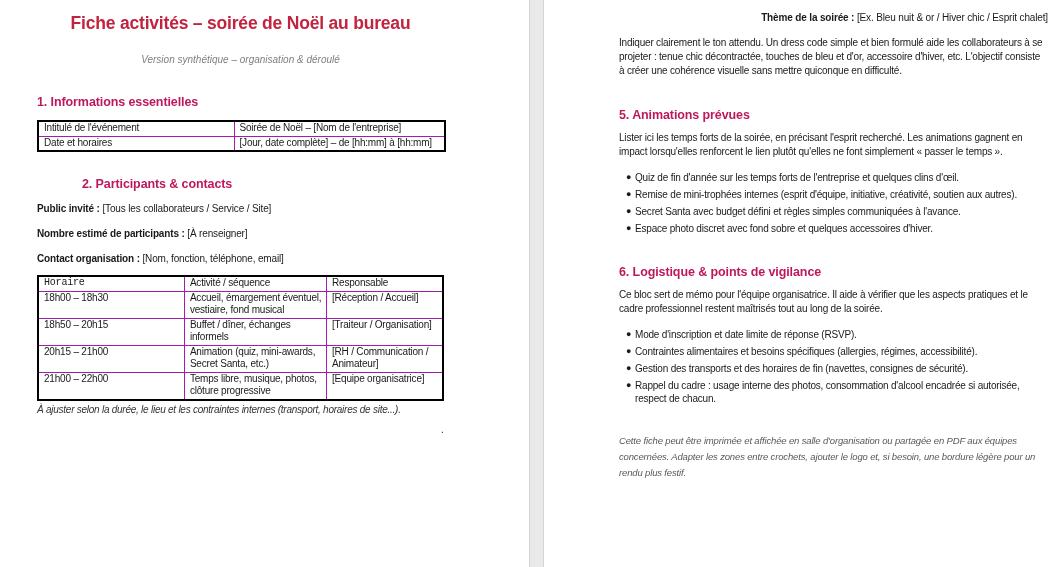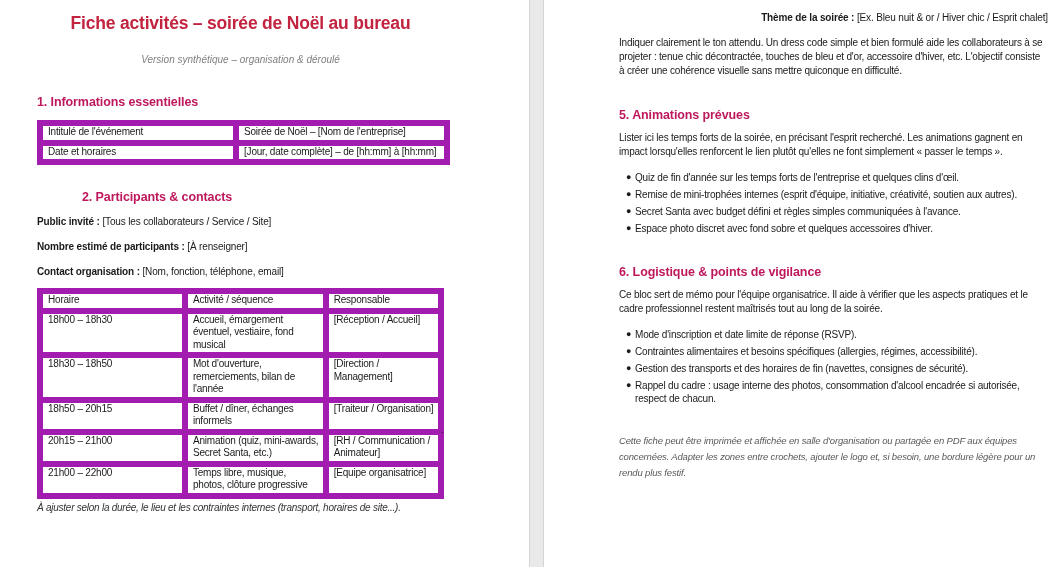--- a/index.html
+++ b/index.html
@@ -42,27 +42,27 @@
   .para {
     font-size:10px; line-height:14px; letter-spacing:-0.2px;
   }
   .field { margin-top:14px; font-size:10px; letter-spacing:-0.15px; }
   .field:first-of-type { margin-top:12px; }
   .field .lbl { font-weight:700; }
 
   table { border-collapse:collapse; width:407px; table-layout:fixed; }
   .doc-table { margin-top:11px; border:2px solid #000; }
   .doc-table td {
-    border:6px solid #a21caf; vertical-align:top;
+    border:1px solid #a21caf; vertical-align:top;
     font-size:10px; line-height:12.5px; letter-spacing:-0.2px;
     padding:0 4px 1px 5px;
   }
   .info-col-label { width:196px; }
   .info-col-value { width:211px; }
-  .sched-col-1 { width:137px; }
+  .sched-col-1 { width:137px;font-family:Liberation Mono, monospace; }
   .sched-col-2 { width:133px; }
   .sched-col-3 { width:109px; }
 
   .table-note {
     margin-top:3px; font-size:10px; font-style:italic;
     letter-spacing:-0.25px; color:#333333;
   }
 
   .bullets { list-style:none; margin-top:12px; }
   .bullets li { display:flex; margin-bottom:4px; font-size:10px; line-height:13px; letter-spacing:-0.2px; }
@@ -122,25 +122,20 @@
       <td class="sched-col-1">Horaire</td>
       <td class="sched-col-2">Activité / séquence</td>
       <td class="sched-col-3">Responsable</td>
     </tr>
     <tr>
       <td>18h00 – 18h30</td>
       <td>Accueil, émargement éventuel, vestiaire, fond musical</td>
       <td>[Réception / Accueil]</td>
     </tr>
     <tr>
-      <td>18h30 – 18h50</td>
-      <td>Mot d'ouverture, remerciements, bilan de l'année</td>
-      <td>[Direction / Management]</td>
-    </tr>
-    <tr>
       <td>18h50 – 20h15</td>
       <td>Buffet / dîner, échanges informels</td>
       <td>[Traiteur / Organisation]</td>
     </tr>
     <tr>
       <td>20h15 – 21h00</td>
       <td>Animation (quiz, mini-awards, Secret Santa, etc.)</td>
       <td>[RH / Communication / Animateur]</td>
     </tr>
     <tr>

